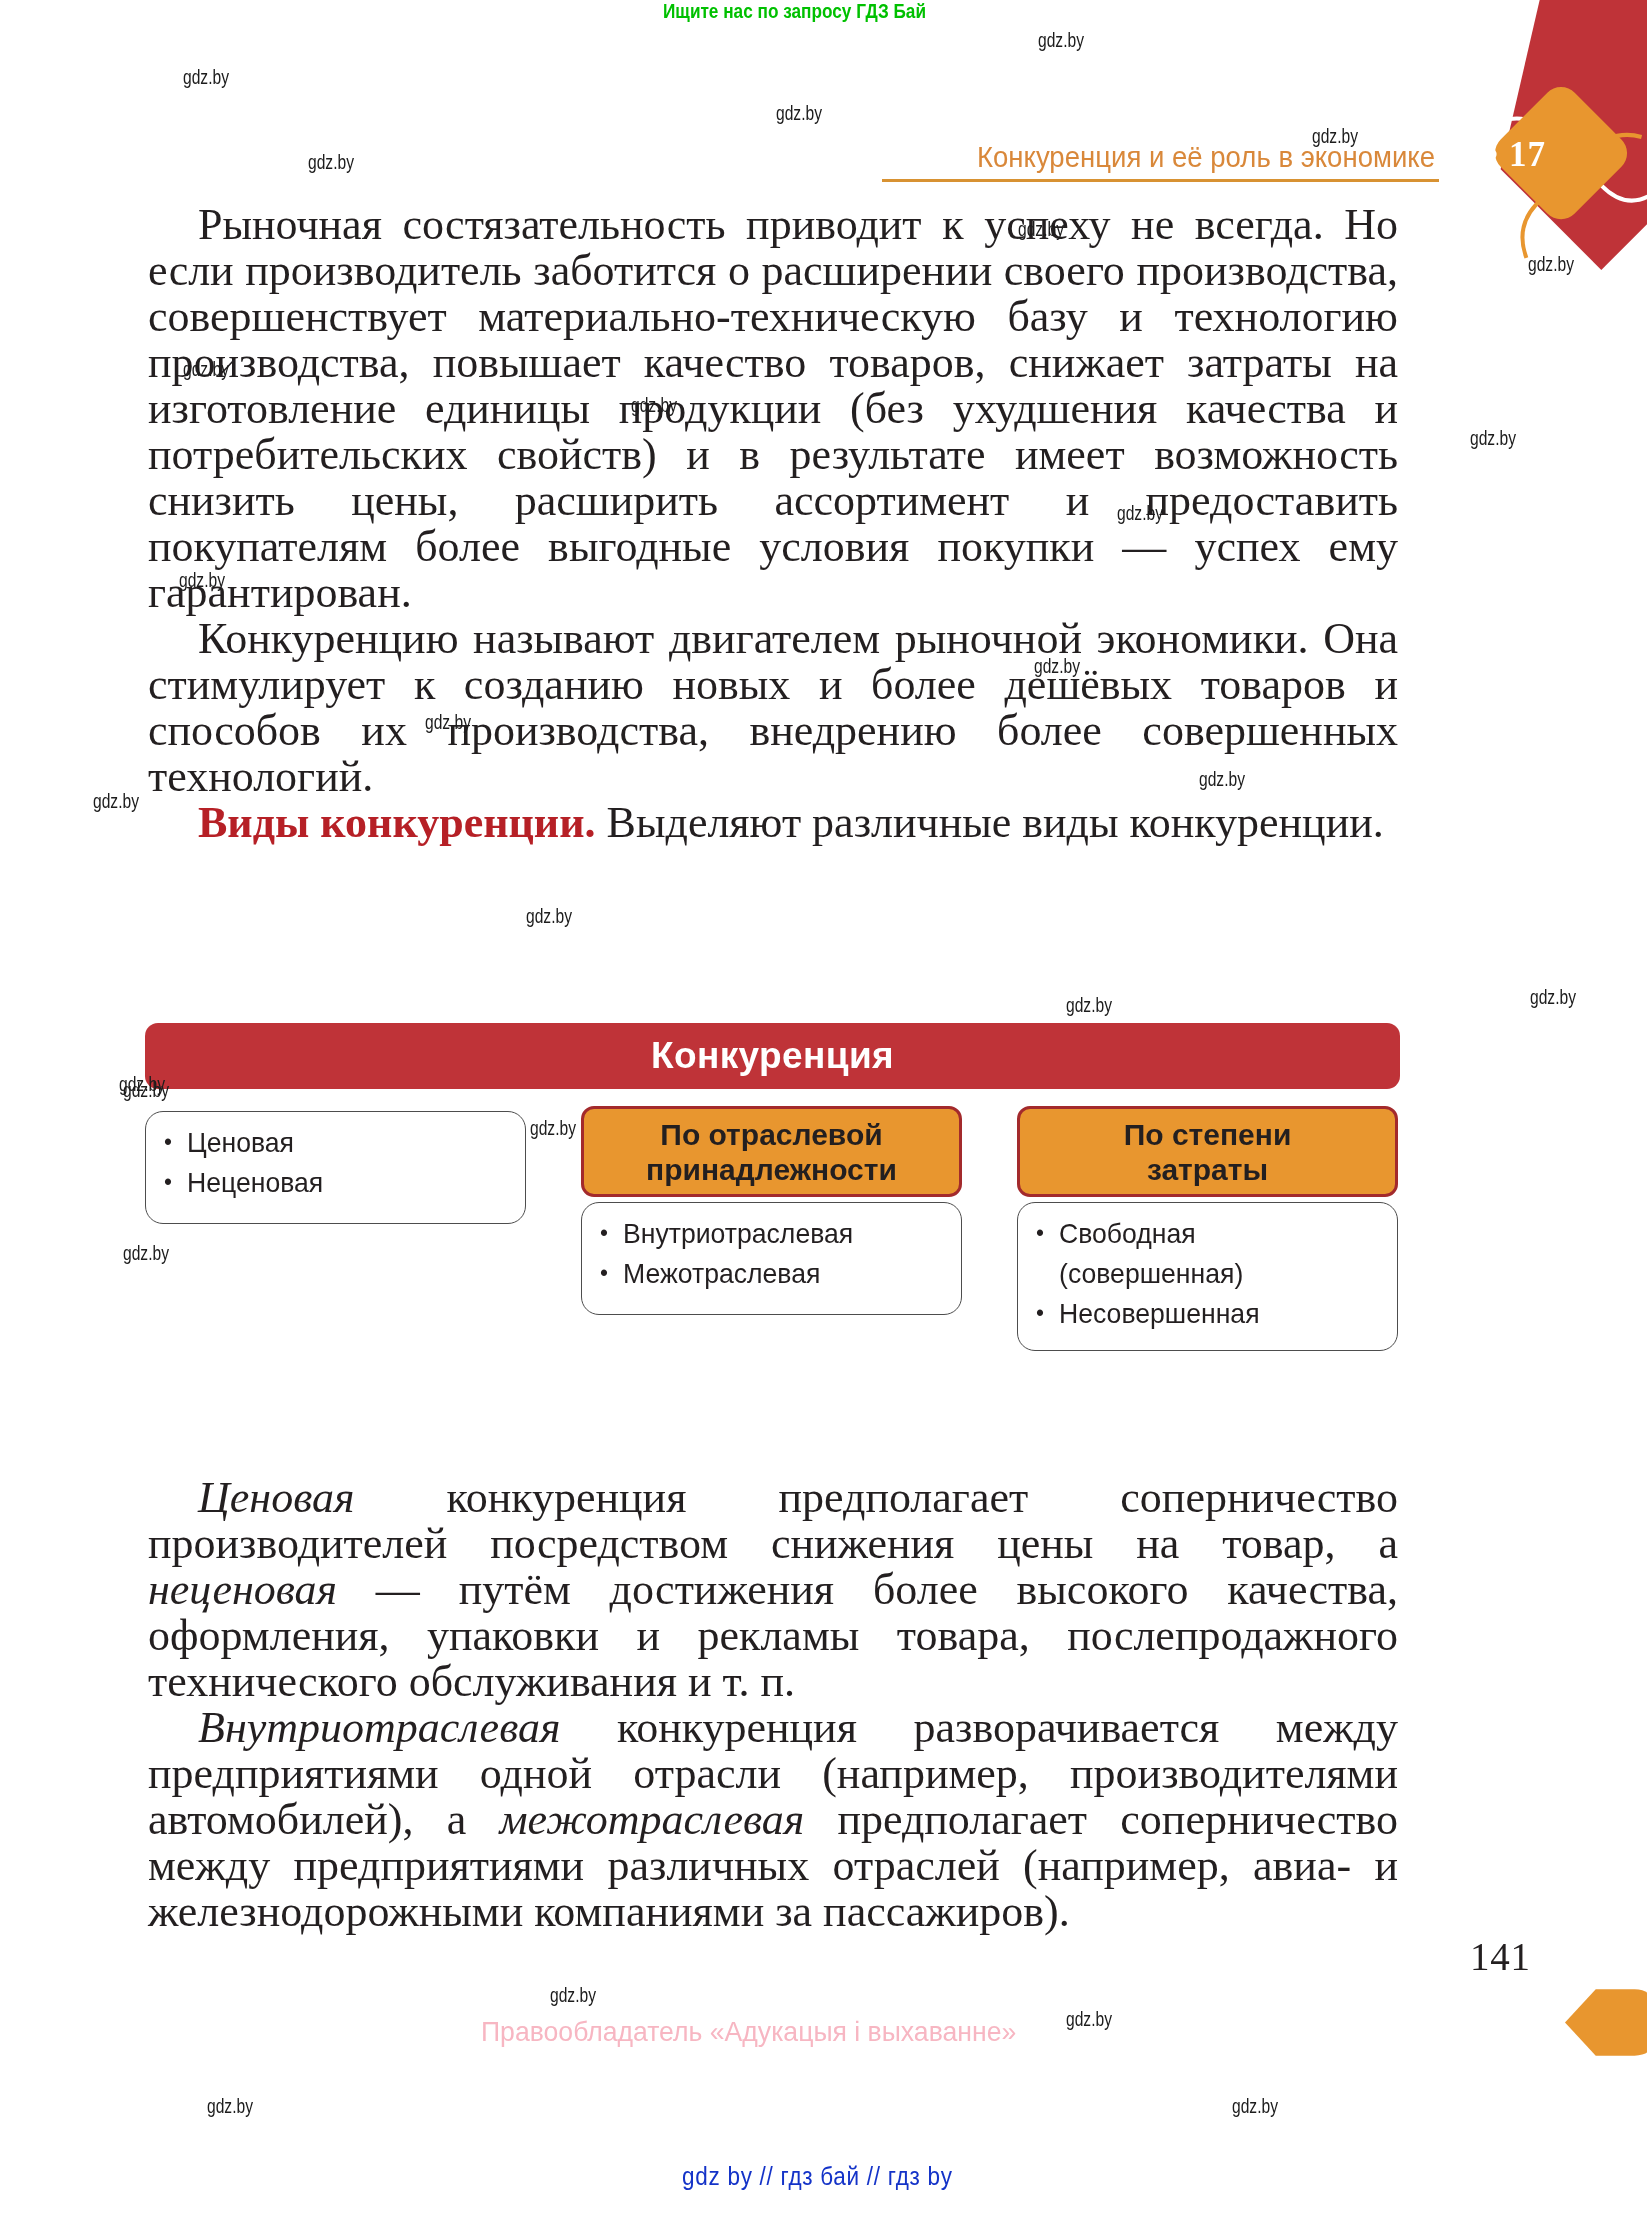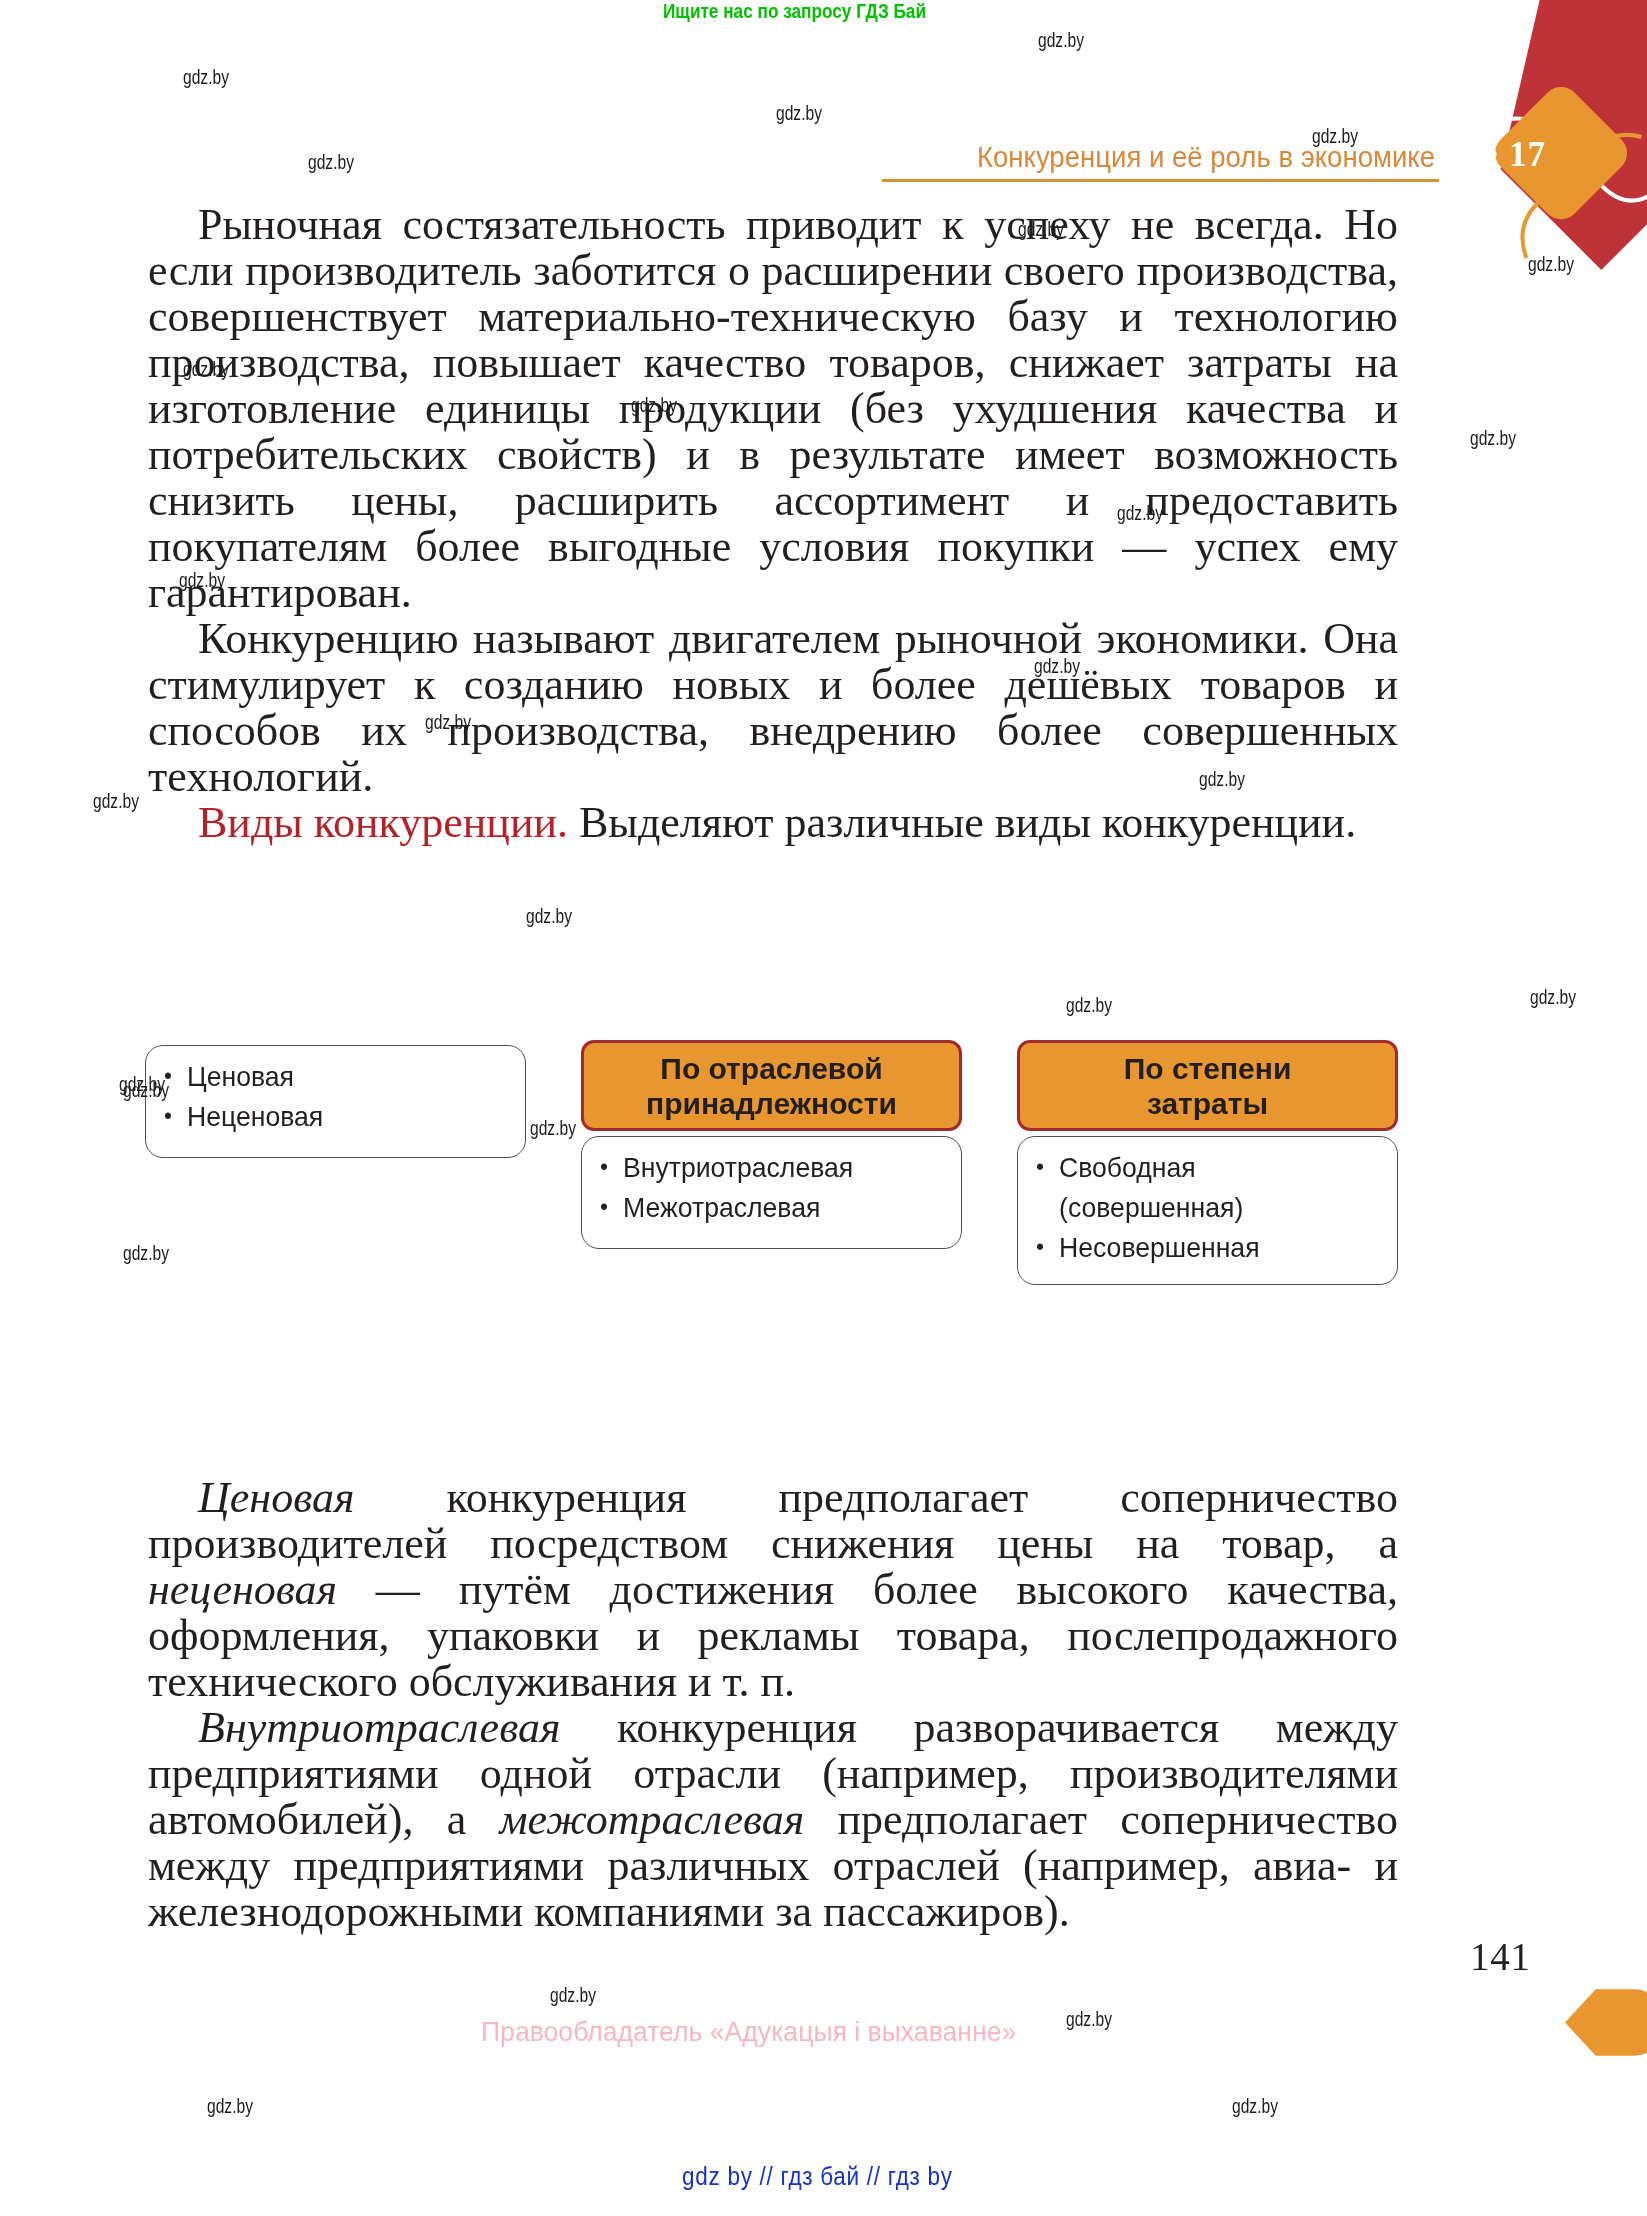--- a/index.html
+++ b/index.html
@@ -44,21 +44,21 @@
   }
 
   
   .bodytext{
     position:absolute;left:148px;width:1250px;
     font-family:"Liberation Serif", serif;
     font-size:44px;line-height:46px;color:#231f20;
     text-align:justify;
   }
   .bodytext p{margin:0;text-indent:50px;}
-  .kw-red{color:#b62026;font-weight:normal;}
+  .kw-red{color:#b62026;font-weight:bold;}
   .it{font-style:italic;}
 
   
   .diagram{position:absolute;left:145px;top:1023px;width:1255px;}
   .dia-title{
     height:66px;border-radius:13px;background:#bf3338;
     display:flex;align-items:center;justify-content:center;
     color:#ffffff;font-family:"Liberation Sans", sans-serif;font-weight:bold;
     font-size:37px;letter-spacing:0.4px;
   }
@@ -117,20 +117,21 @@
   <div class="head-rule"></div>
   <div class="para-num">§ 17</div>
 
   <div class="bodytext" style="top:202px;">
     <p>Рыночная состязательность приводит к успеху не всегда. Но если производитель заботится о расширении своего производства, совершенствует материально-техническую базу и технологию производства, повышает качество товаров, снижает затраты на изготовление единицы продукции (без ухудшения качества и потребительских свойств) и в результате имеет возможность снизить цены, расширить ассортимент и предоставить покупателям более выгодные условия покупки — успех ему гарантирован.</p>
     <p>Конкуренцию называют двигателем рыночной экономики. Она стимулирует к созданию новых и более дешёвых товаров и способов их производства, внедрению более совершенных технологий.</p>
     <p><span class="kw-red">Виды конкуренции.</span><span> Выделяют различные виды конкуренции.</span></p>
   </div>
 
   <div class="diagram">
+    <div class="dia-title">Конкуренция</div>
     <div class="dia-cols">
 
       <div class="dia-col">
         <div class="dia-body">
           <ul>
             <li>Ценовая</li>
             <li>Неценовая</li>
           </ul>
         </div>
       </div>

